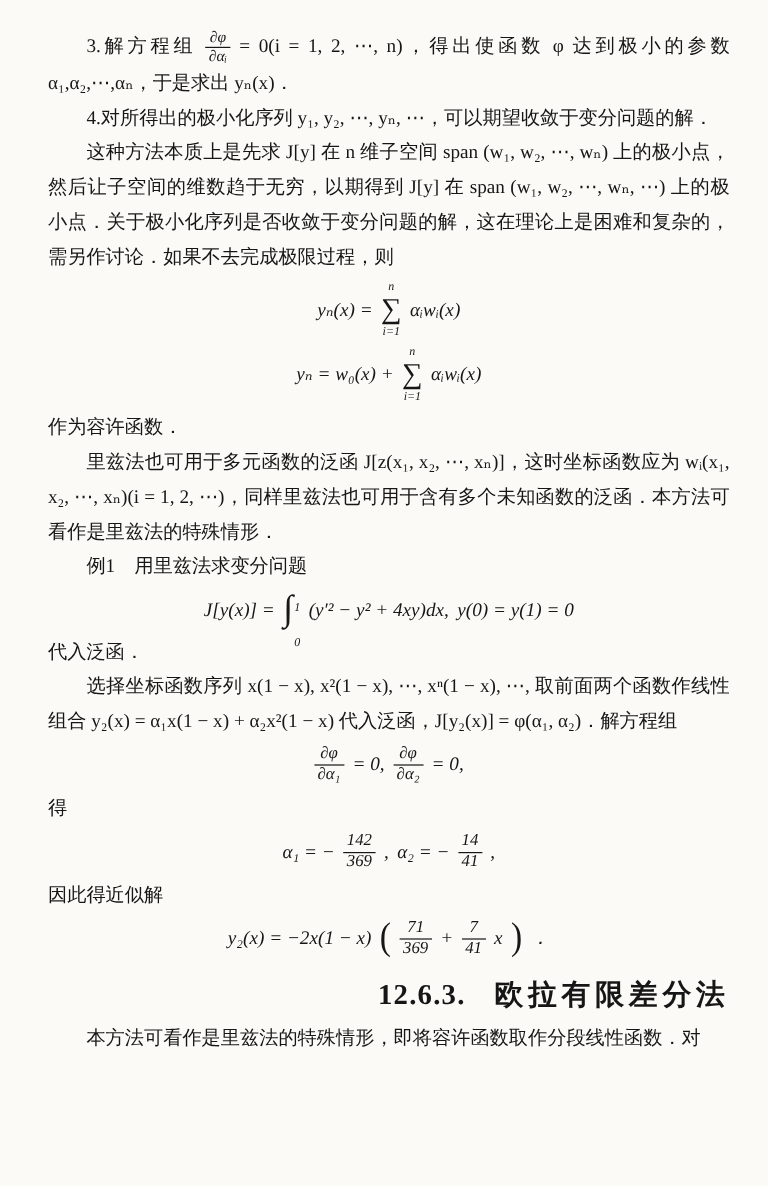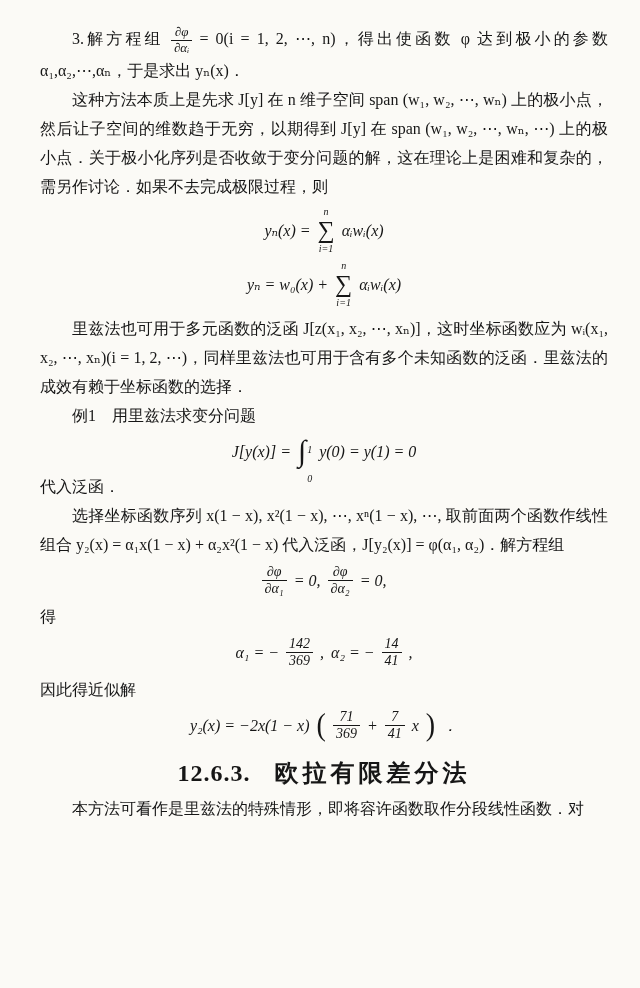--- a/index.html
+++ b/index.html
@@ -51,34 +51,35 @@
     height:32px;font-size:10px;font-style:italic;margin-left:1px;
   }
   .bigparen{
     font-size:28px;font-style:normal;line-height:1;
     display:inline-block;transform:scaleY(1.15);
   }
   
   .heading{
     margin:16px 0 6px 0;
     font-weight:bold;font-size:24px;line-height:30px;
-    text-align:center;letter-spacing:1px;
+    text-align:right;letter-spacing:1px;
   }
   .heading-title{margin-left:24px;letter-spacing:4px;}
 </style>
 </head>
 <body>
 
 <div class="page">
 
   <p class="para indent"><span>3.解方程组 </span><span class="frac">
         <span class="fnum">∂φ</span>
         <span class="fden">∂αᵢ</span>
       </span><span> = 0(i = 1, 2, ⋯, n)，得出使函数 φ 达到极小的参数 α₁,α₂,⋯,αₙ，于是求出 yₙ(x)．</span></p>
 
+  <p class="para indent">4.对所得出的极小化序列 y₁, y₂, ⋯, yₙ, ⋯，可以期望收敛于变分问题的解．</p>
 
   <p class="para indent">这种方法本质上是先求 J[y] 在 n 维子空间 span (w₁, w₂, ⋯, wₙ) 上的极小点，然后让子空间的维数趋于无穷，以期得到 J[y] 在 span (w₁, w₂, ⋯, wₙ, ⋯) 上的极小点．关于极小化序列是否收敛于变分问题的解，这在理论上是困难和复杂的，需另作讨论．如果不去完成极限过程，则</p>
 
   <div class="formula">
     <span class="mi">yₙ(x) =</span>
     <span class="bigop">
       <span class="op-limit">n</span>
       <span class="op-glyph">∑</span>
       <span class="op-limit">i=1</span>
     </span>
@@ -90,34 +91,36 @@
   <div class="formula">
     <span class="mi">yₙ = w₀(x) +</span>
     <span class="bigop">
       <span class="op-limit">n</span>
       <span class="op-glyph">∑</span>
       <span class="op-limit">i=1</span>
     </span>
     <span class="mi">αᵢwᵢ(x)</span>
   </div>
 
+  <p class="para">作为容许函数．</p>
 
-  <p class="para indent">里兹法也可用于多元函数的泛函 J[z(x₁, x₂, ⋯, xₙ)]，这时坐标函数应为 wᵢ(x₁, x₂, ⋯, xₙ)(i = 1, 2, ⋯)，同样里兹法也可用于含有多个未知函数的泛函．里兹法的成效有赖于坐标函数的选择．</p>
+  <p class="para indent">里兹法也可用于多元函数的泛函 J[z(x₁, x₂, ⋯, xₙ)]，这时坐标函数应为 wᵢ(x₁, x₂, ⋯, xₙ)(i = 1, 2, ⋯)，同样里兹法也可用于含有多个未知函数的泛函．本方法可看作是里兹法的特殊情形．</p>
 
   <p class="para indent"><b class="lead-bold">例1</b><span>　用里兹法求变分问题</span></p>
 
   <div class="formula">
     <span class="mi">J[y(x)] =</span>
     <span class="int">
       <span class="int-glyph">∫</span>
       <span class="int-lims">
         <span>1</span>
         <span>0</span>
       </span>
     </span>
+    <span class="mi">(y′² − y² + 4xy)dx,</span>
     <span class="mi">y(0) = y(1) = 0</span>
   </div>
 
   <p class="para">代入泛函．</p>
 
   <p class="para indent">选择坐标函数序列 x(1 − x), x²(1 − x), ⋯, xⁿ(1 − x), ⋯, 取前面两个函数作线性组合 y₂(x) = α₁x(1 − x) + α₂x²(1 − x) 代入泛函，J[y₂(x)] = φ(α₁, α₂)．解方程组</p>
 
   <div class="formula">
     <span class="frac">
         <span class="fnum">∂φ</span>

